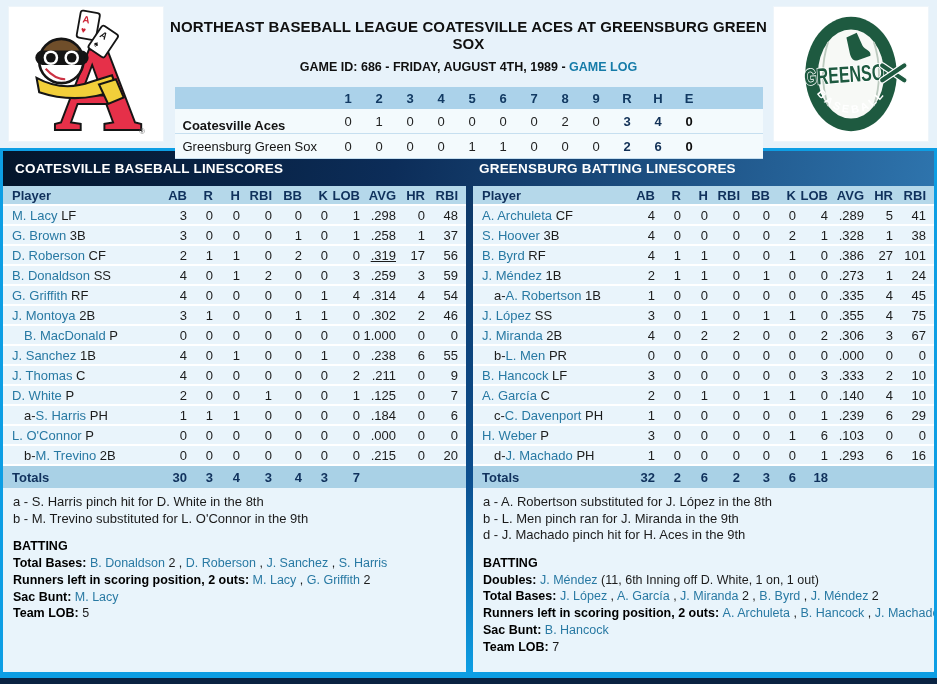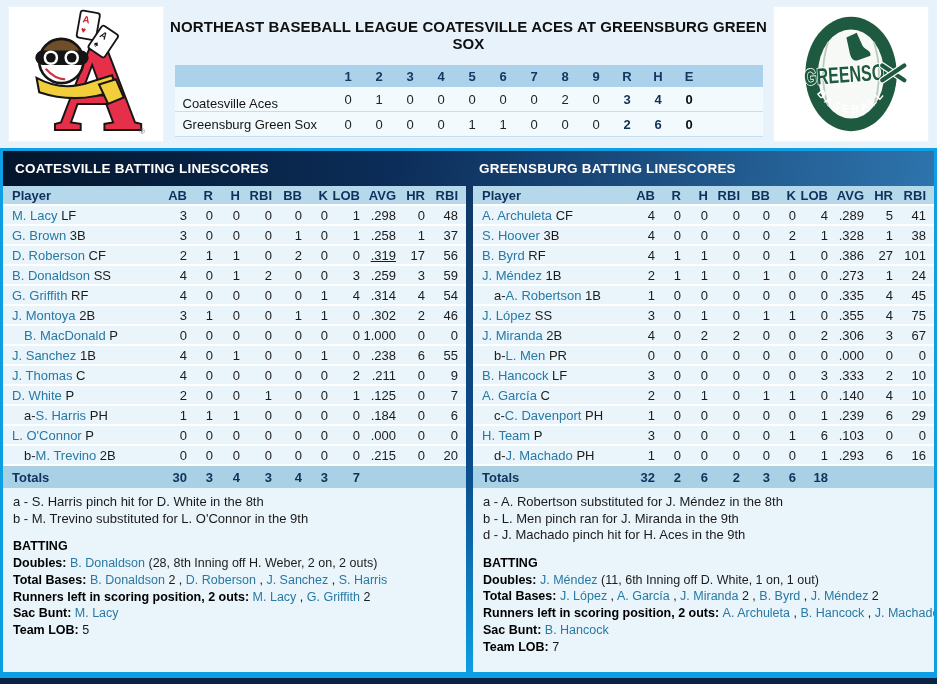--- a/index.html
+++ b/index.html
@@ -13,21 +13,21 @@
   .game-sub{font-size:12.5px;font-weight:bold;color:#101010;margin-top:8px;}
   .game-log{color:#157ba8;cursor:pointer;}
 
   
   .linescore{width:588px;margin:13px auto 0;font-size:13px;}
   .ls-row{display:flex;align-items:center;}
   .ls-head{background:#abd2ea;height:22px;}
   .ls-head .ls-cell{font-weight:bold;color:#123a63;}
   .ls-body{height:25px;background:#f3fafd;border-bottom:1px solid #c6dff0;box-sizing:border-box;}
   .ls-team{width:150px;text-align:left;padding-left:8px;color:#141414;white-space:nowrap;}
-  .ls-team.b{font-weight:normal;margin-top:9px;}
+  .ls-team.b{font-weight:bold;margin-top:9px;}
   .ls-cell{width:31px;text-align:center;color:#222;}
   .ls-cell.rhe{font-weight:bold;color:#113056;}
   .ls-cell.e{color:#0b0b0b;}
 
   
   .lower{border-left:3px solid #0d9ee4;border-right:3px solid #0d9ee4;}
   .accent-top{height:3px;background:#0d9ee4;}
   .sec-band{height:35px;background:linear-gradient(98deg,#03152b 0%,#0c2d59 42%,#2e74ad 100%);display:flex;align-items:center;color:#fff;font-weight:bold;font-size:13.5px;letter-spacing:.2px;}
   .sec-band .t1{width:463px;padding-left:12px;box-sizing:border-box;}
   .sec-band .t2{padding-left:13px;}
@@ -95,20 +95,21 @@
           <circle cx="39" cy="37.5" r="5.6" fill="#ffffff"></circle>
             <circle cx="39" cy="37.5" r="3.7" fill="#141414"></circle>
           <circle cx="31" cy="40" r="17" fill="none" stroke="#151515" stroke-width="2"></circle>
         </g>
         <text x="91" y="96" font-size="6" fill="#666">®</text>
       </svg>
     </div>
 
     <div class="top-center">
       <div class="game-title">NORTHEAST BASEBALL LEAGUE COATESVILLE ACES AT GREENSBURG GREEN SOX</div>
+      <div class="game-sub"><span>GAME ID: 686 - FRIDAY, AUGUST 4TH, 1989 - </span><span class="game-log">GAME LOG</span></div>
       <div class="linescore">
           <div class="ls-row ls-head">
             <span class="ls-team"></span>
             <span class="ls-cell">1</span>
             <span class="ls-cell">2</span>
             <span class="ls-cell">3</span>
             <span class="ls-cell">4</span>
             <span class="ls-cell">5</span>
             <span class="ls-cell">6</span>
             <span class="ls-cell">7</span>
@@ -168,21 +169,21 @@
           <textPath href="#bb-arc" startOffset="50%" text-anchor="middle">BASEBALL</textPath>
         </text>
       </svg>
     </div>
   </div>
 
   <div class="lower">
     <div class="accent-top"></div>
 
     <div class="sec-band">
-      <div class="t1">COATESVILLE BATTING LINESCORES</div>
+      <div class="t1">COATESVILLE BASEBALL LINESCORES</div>
       <div class="t2">GREENSBURG BATTING LINESCORES</div>
     </div>
 
     <div class="panels">
       <div class="panel left">
         <div>
             <div class="bt-row bt-head">
               <span class="bt-player">Player</span>
               <span class="bt-cell" style="width: 30px;">AB</span>
               <span class="bt-cell" style="width: 26px;">R</span>
@@ -377,21 +378,20 @@
               <span class="bt-cell" style="width: 29px;"></span>
               <span class="bt-cell" style="width: 33px;"></span>
             </div>
           </div>
         <div class="notes">
             <div class="note-line">a - S. Harris pinch hit for D. White in the 8th</div>
             <div class="note-line">b - M. Trevino substituted for L. O'Connor in the 9th</div>
           </div>
         <div class="batting">
             <div class="bat-heading">BATTING</div>
-            <div class="bat-line"><span class="seg-b">Doubles: </span><span class="seg-l">B. Donaldson</span><span class="seg-p"> (28, 8th Inning off H. Weber, 2 on, 2 outs)</span></div>
             <div class="bat-line"><span class="seg-b">Total Bases: </span><span class="seg-l">B. Donaldson</span><span class="seg-p"> 2 , </span><span class="seg-l">D. Roberson</span><span class="seg-p"> , </span><span class="seg-l">J. Sanchez</span><span class="seg-p"> , </span><span class="seg-l">S. Harris</span></div>
             <div class="bat-line"><span class="seg-b">Runners left in scoring position, 2 outs: </span><span class="seg-l">M. Lacy</span><span class="seg-p"> , </span><span class="seg-l">G. Griffith</span><span class="seg-p"> 2</span></div>
             <div class="bat-line"><span class="seg-b">Sac Bunt: </span><span class="seg-l">M. Lacy</span></div>
             <div class="bat-line"><span class="seg-b">Team LOB: </span><span class="seg-p"> 5</span></div>
           </div>
       </div>
       <div class="gutter"></div>
       <div class="panel right">
         <div>
             <div class="bt-row bt-head">
@@ -544,21 +544,21 @@
               <span class="bt-cell" style="width: 27px;">0</span>
               <span class="bt-cell" style="width: 32px;">0</span>
               <span class="bt-cell" style="width: 30px;">0</span>
               <span class="bt-cell" style="width: 26px;">0</span>
               <span class="bt-cell" style="width: 32px;">1</span>
               <span class="bt-cell" style="width: 36px;">.239</span>
               <span class="bt-cell" style="width: 29px;">6</span>
               <span class="bt-cell" style="width: 33px;">29</span>
             </div>
             <div class="bt-row">
-              <span class="bt-player"><span class="plink">H. Team</span><span class="pos"> P</span></span>
+              <span class="bt-player"><span class="plink">H. Weber</span><span class="pos"> P</span></span>
               <span class="bt-cell" style="width: 30px;">3</span>
               <span class="bt-cell" style="width: 26px;">0</span>
               <span class="bt-cell" style="width: 27px;">0</span>
               <span class="bt-cell" style="width: 32px;">0</span>
               <span class="bt-cell" style="width: 30px;">0</span>
               <span class="bt-cell" style="width: 26px;">1</span>
               <span class="bt-cell" style="width: 32px;">6</span>
               <span class="bt-cell" style="width: 36px;">.103</span>
               <span class="bt-cell" style="width: 29px;">0</span>
               <span class="bt-cell" style="width: 33px;">0</span>
@@ -584,21 +584,21 @@
               <span class="bt-cell" style="width: 32px;">2</span>
               <span class="bt-cell" style="width: 30px;">3</span>
               <span class="bt-cell" style="width: 26px;">6</span>
               <span class="bt-cell" style="width: 32px;">18</span>
               <span class="bt-cell" style="width: 36px;"></span>
               <span class="bt-cell" style="width: 29px;"></span>
               <span class="bt-cell" style="width: 33px;"></span>
             </div>
           </div>
         <div class="notes">
-            <div class="note-line">a - A. Robertson substituted for J. Méndez in the 8th</div>
+            <div class="note-line">a - A. Robertson substituted for J. López in the 8th</div>
             <div class="note-line">b - L. Men pinch ran for J. Miranda in the 9th</div>
             <div class="note-line">d - J. Machado pinch hit for H. Aces in the 9th</div>
           </div>
         <div class="batting">
             <div class="bat-heading">BATTING</div>
             <div class="bat-line"><span class="seg-b">Doubles: </span><span class="seg-l">J. Méndez</span><span class="seg-p"> (11, 6th Inning off D. White, 1 on, 1 out)</span></div>
             <div class="bat-line"><span class="seg-b">Total Bases: </span><span class="seg-l">J. López</span><span class="seg-p"> , </span><span class="seg-l">A. García</span><span class="seg-p"> , </span><span class="seg-l">J. Miranda</span><span class="seg-p"> 2 , </span><span class="seg-l">B. Byrd</span><span class="seg-p"> , </span><span class="seg-l">J. Méndez</span><span class="seg-p"> 2</span></div>
             <div class="bat-line"><span class="seg-b">Runners left in scoring position, 2 outs: </span><span class="seg-l">A. Archuleta</span><span class="seg-p"> , </span><span class="seg-l">B. Hancock</span><span class="seg-p"> , </span><span class="seg-l">J. Machado</span></div>
             <div class="bat-line"><span class="seg-b">Sac Bunt: </span><span class="seg-l">B. Hancock</span></div>
             <div class="bat-line"><span class="seg-b">Team LOB: </span><span class="seg-p"> 7</span></div>

